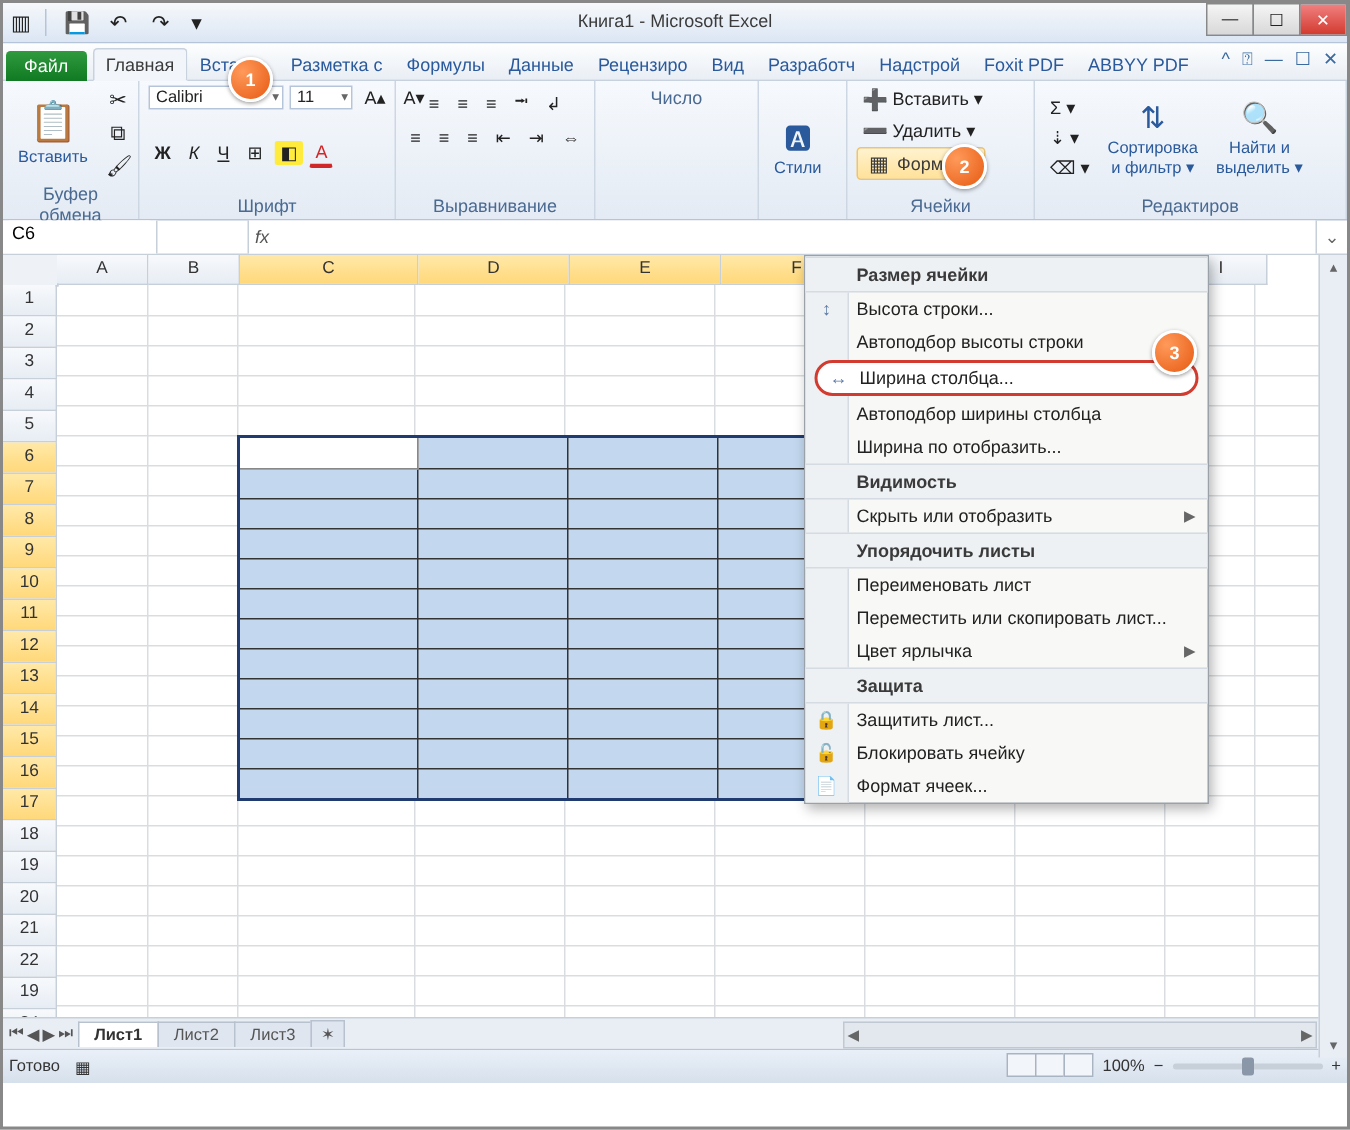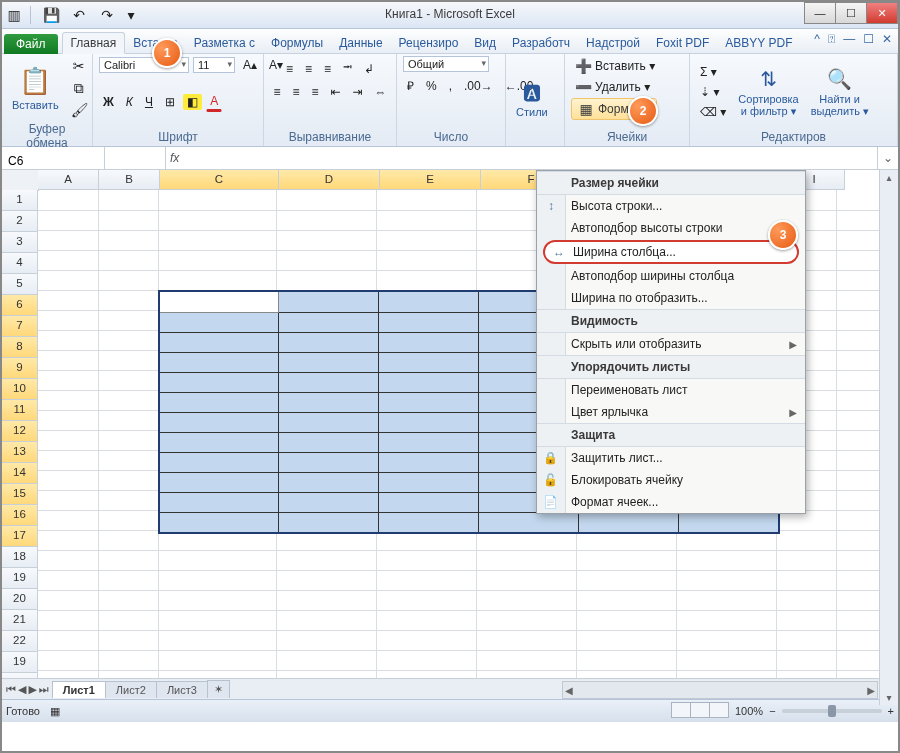--- a/index.html
+++ b/index.html
@@ -29,21 +29,21 @@
 .ico24{width:24px;height:24px;font-size:20px;line-height:24px}
 .ico32{width:32px;height:32px;font-size:26px;line-height:32px}
 .mini{display:flex;flex-direction:column;gap:2px}
 .mini-row{display:flex;gap:4px;align-items:center}
 .combo{border:1px solid #b5c4d8;background:#fff;padding:1px 14px 1px 4px;font-size:11px;position:relative;min-width:44px}
 .combo:after{content:"▾";position:absolute;right:2px;top:1px;color:#666;font-size:9px}
 .rib-btn{border:1px solid transparent;padding:1px 3px;border-radius:2px}
 .format-btn{border:1px solid #f0c36d;background:linear-gradient(#fff3cf,#ffe199);padding:2px 6px;border-radius:3px;display:flex;align-items:center;gap:4px;color:#3b3b3b}
 
 .fbar{height:22px;border-bottom:1px solid #c7cfd9;display:flex;align-items:stretch}
-.namebox{width:94px;border-right:1px solid #c7cfd9;display:flex;align-items:flex-end;padding:0 4px;background:#fff}
+.namebox{width:94px;border-right:1px solid #c7cfd9;display:flex;align-items:flex-start;padding:0 4px;background:#fff}
 .namebox input{border:none;width:100%;font-size:12px;font-family:inherit;outline:none}
 .fx-area{flex:1;display:flex;align-items:center;padding-left:4px;gap:6px;background:#fff}
 .fx-lbl{font-style:italic;color:#555}
 .fbar-end{width:20px;border-left:1px solid #c7cfd9;display:flex;align-items:center;justify-content:center;color:#666}
 
 .sheet-wrap{position:relative;height:508px;overflow:hidden;background:#fff}
 .sheet{position:absolute;inset:0}
 .corner{position:absolute;left:0;top:0;width:36px;height:20px;background:#eef2f7;border-right:1px solid #c7cfd9;border-bottom:1px solid #c7cfd9}
 .colheads{position:absolute;left:36px;top:0;right:0;height:20px;display:flex}
 .ch{border-right:1px solid #c7cfd9;border-bottom:1px solid #c7cfd9;background:linear-gradient(#f7f9fc,#e7edf4);text-align:center;line-height:19px;font-size:11.5px;color:#333}
@@ -179,30 +179,20 @@
           <span class="rib-btn">≡</span>
           <span class="rib-btn">⇤</span>
           <span class="rib-btn">⇥</span>
           <span class="rib-btn">⇔</span>
         </div>
       </div>
       <div class="glabel">Выравнивание</div>
     </div>
 
     <div class="rgroup" style="width:96px">
-      <div class="gbody" style="flex-direction:column;gap:3px;align-items:flex-start">
-        <div class="combo" style="min-width:66px">Общий</div>
-        <div class="mini-row">
-          <span class="rib-btn">₽</span>
-          <span class="rib-btn">%</span>
-          <span class="rib-btn">,</span>
-          <span class="rib-btn">.00→</span>
-          <span class="rib-btn">←.00</span>
-        </div>
-      </div>
       <div class="glabel">Число</div>
     </div>
 
     <div class="rgroup" style="width:46px">
       <div class="gbody">
           <div class="big-btn">
             <span class="ico ico24">🅰</span>
             <span>Стили</span>
           </div>
         </div>
@@ -380,20 +370,23 @@
         <div class="mhdr">Видимость</div>
         <div class="mitem">
           <span>Скрыть или отобразить</span>
           <span class="arrow">▶</span>
         </div>
         <div class="mhdr">Упорядочить листы</div>
         <div class="mitem">
           <span>Переименовать лист</span>
         </div>
         <div class="mitem">
+          <span>Переместить или скопировать лист...</span>
+        </div>
+        <div class="mitem">
           <span>Цвет ярлычка</span>
           <span class="arrow">▶</span>
         </div>
         <div class="mhdr">Защита</div>
         <div class="mitem">
           <span class="micon">🔒</span>
           <span>Защитить лист...</span>
         </div>
         <div class="mitem">
           <span class="micon">🔓</span>

